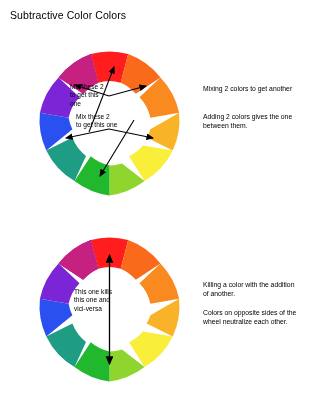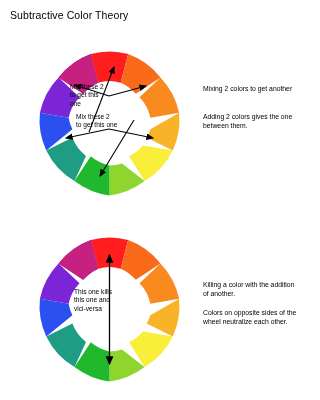--- a/index.html
+++ b/index.html
@@ -75,21 +75,21 @@
     width: 96px;
   }
   #side-text-1a { left: 203px; top: 84px; }
   #side-text-1b { left: 203px; top: 112px; }
   #side-text-2a { left: 203px; top: 280px; }
   #side-text-2b { left: 203px; top: 308px; }
 </style>
 </head>
 <body>
 
-<div id="page-title">Subtractive Color Theory</div>
+<div id="page-title">Subtractive Color Colors</div>
 
 <div class="wheel-block" id="wheel-block-1">
 
   <svg class="wheel-svg" viewBox="0 0 175 175">
     <g class="segments">
 
       <path fill="#ff1d1d" d="M 68.84 17.98 A 72 72 0 0 1 106.16 17.98 L 98.73 46.65 A 42 42 0 0 0 76.27 46.65 Z"></path>
       <path fill="#f96a1b" d="M 106.16 17.98 A 72 72 0 0 1 138.43 41.43 L 113.85 57.85 A 42 42 0 0 0 98.73 46.65 Z"></path>
       <path fill="#f98a1f" d="M 138.43 41.43 A 72 72 0 0 1 157.09 76.72 L 128.39 81.78 A 42 42 0 0 0 117.51 61.20 Z"></path>
       <path fill="#f9b328" d="M 157.09 76.72 A 72 72 0 0 1 150.72 114.50 L 124.61 101.58 A 42 42 0 0 0 128.39 93.22 Z"></path>

